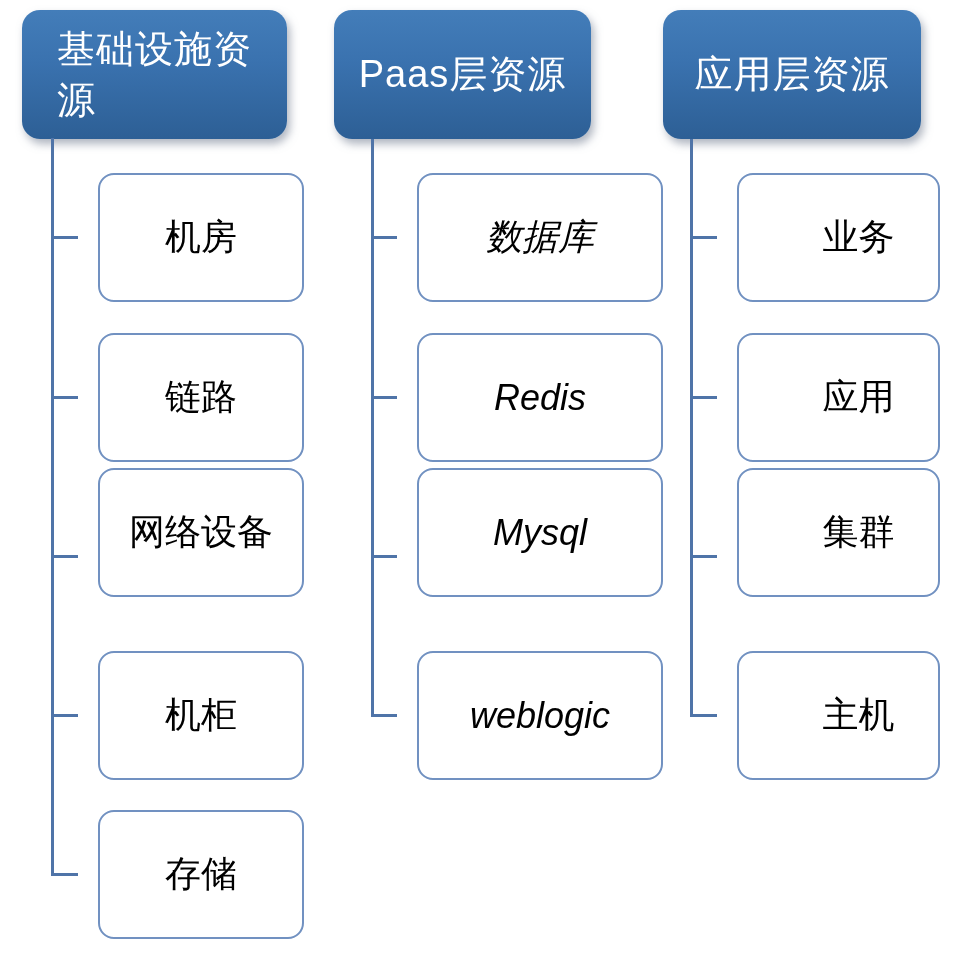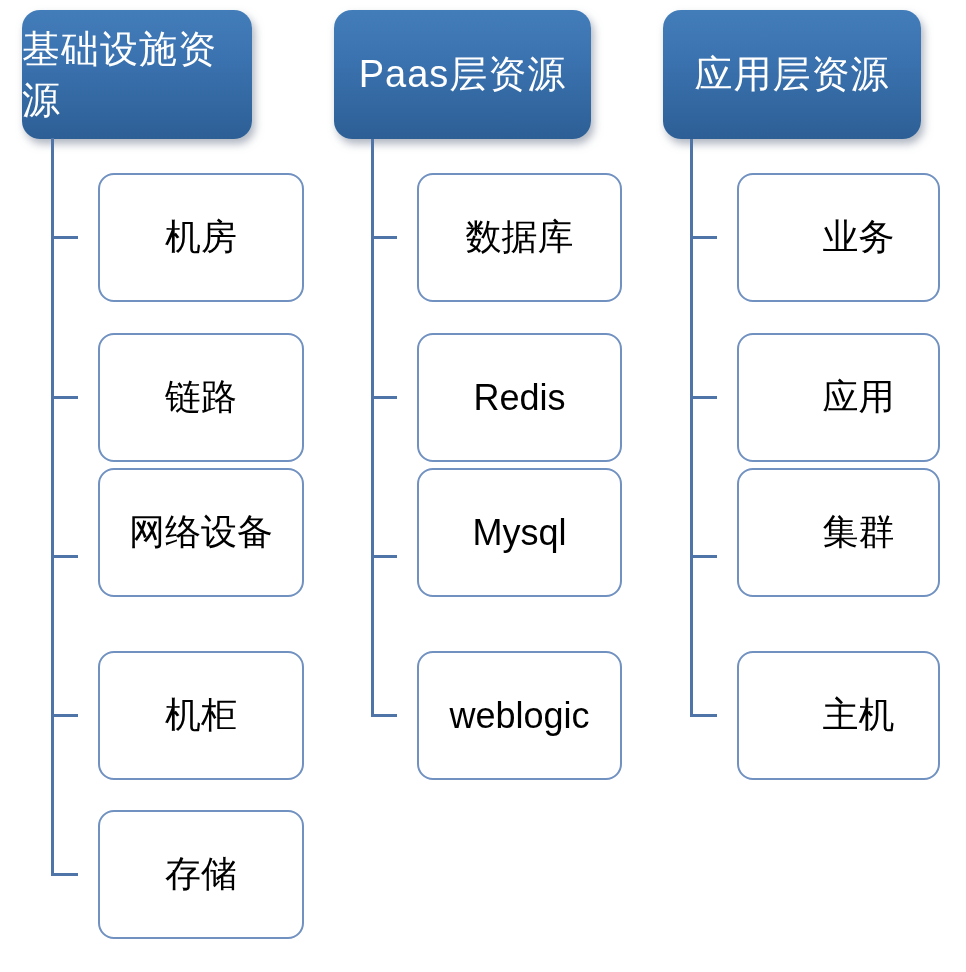--- a/index.html
+++ b/index.html
@@ -35,28 +35,28 @@
     align-items: center;
     justify-content: center;
     font-size: 36px;
     color: #000000;
     margin-left: 20px;
   }
   .vline { position: absolute; width: 3px; background: #4f74a8; }
   .stub  { position: absolute; height: 2.5px; background: #4f74a8; }
 
   
-  .h1 { left: 22px;  top: 10px; width: 230px; }
+  .h1 { left: 22px;  top: 10px; width: 230px; padding-left: 35px; }
   .v1 { left: 51px;  top: 138px; height: 737px; }
   .cx1 { left: 78px;  width: 206px; }
   .st1 { left: 51px;  width: 27px; }
   
   .h2 { left: 334px; top: 10px; width: 257px; text-align: center; }
   .v2 { left: 371px; top: 139px; height: 577px; }
-  .cx2 { left: 397px; width: 205px; }
+  .cx2 { left: 397px; width: 246px; font-style: italic; }
   .st2 { left: 371px; width: 26px; }
   
   .h3 { left: 663px; top: 10px; width: 258px; }
   .v3 { left: 690px; top: 139px; height: 577px; }
   .cx3 { left: 717px; width: 203px; padding-left: 40px; }
   .st3 { left: 690px; width: 27px; }
 
   
   .rowA { top: 173px; } .rowB { top: 333px; } .rowC { top: 468px; }
   .rowD { top: 651px; text-align: center; } .rowE { top: 810px; }

